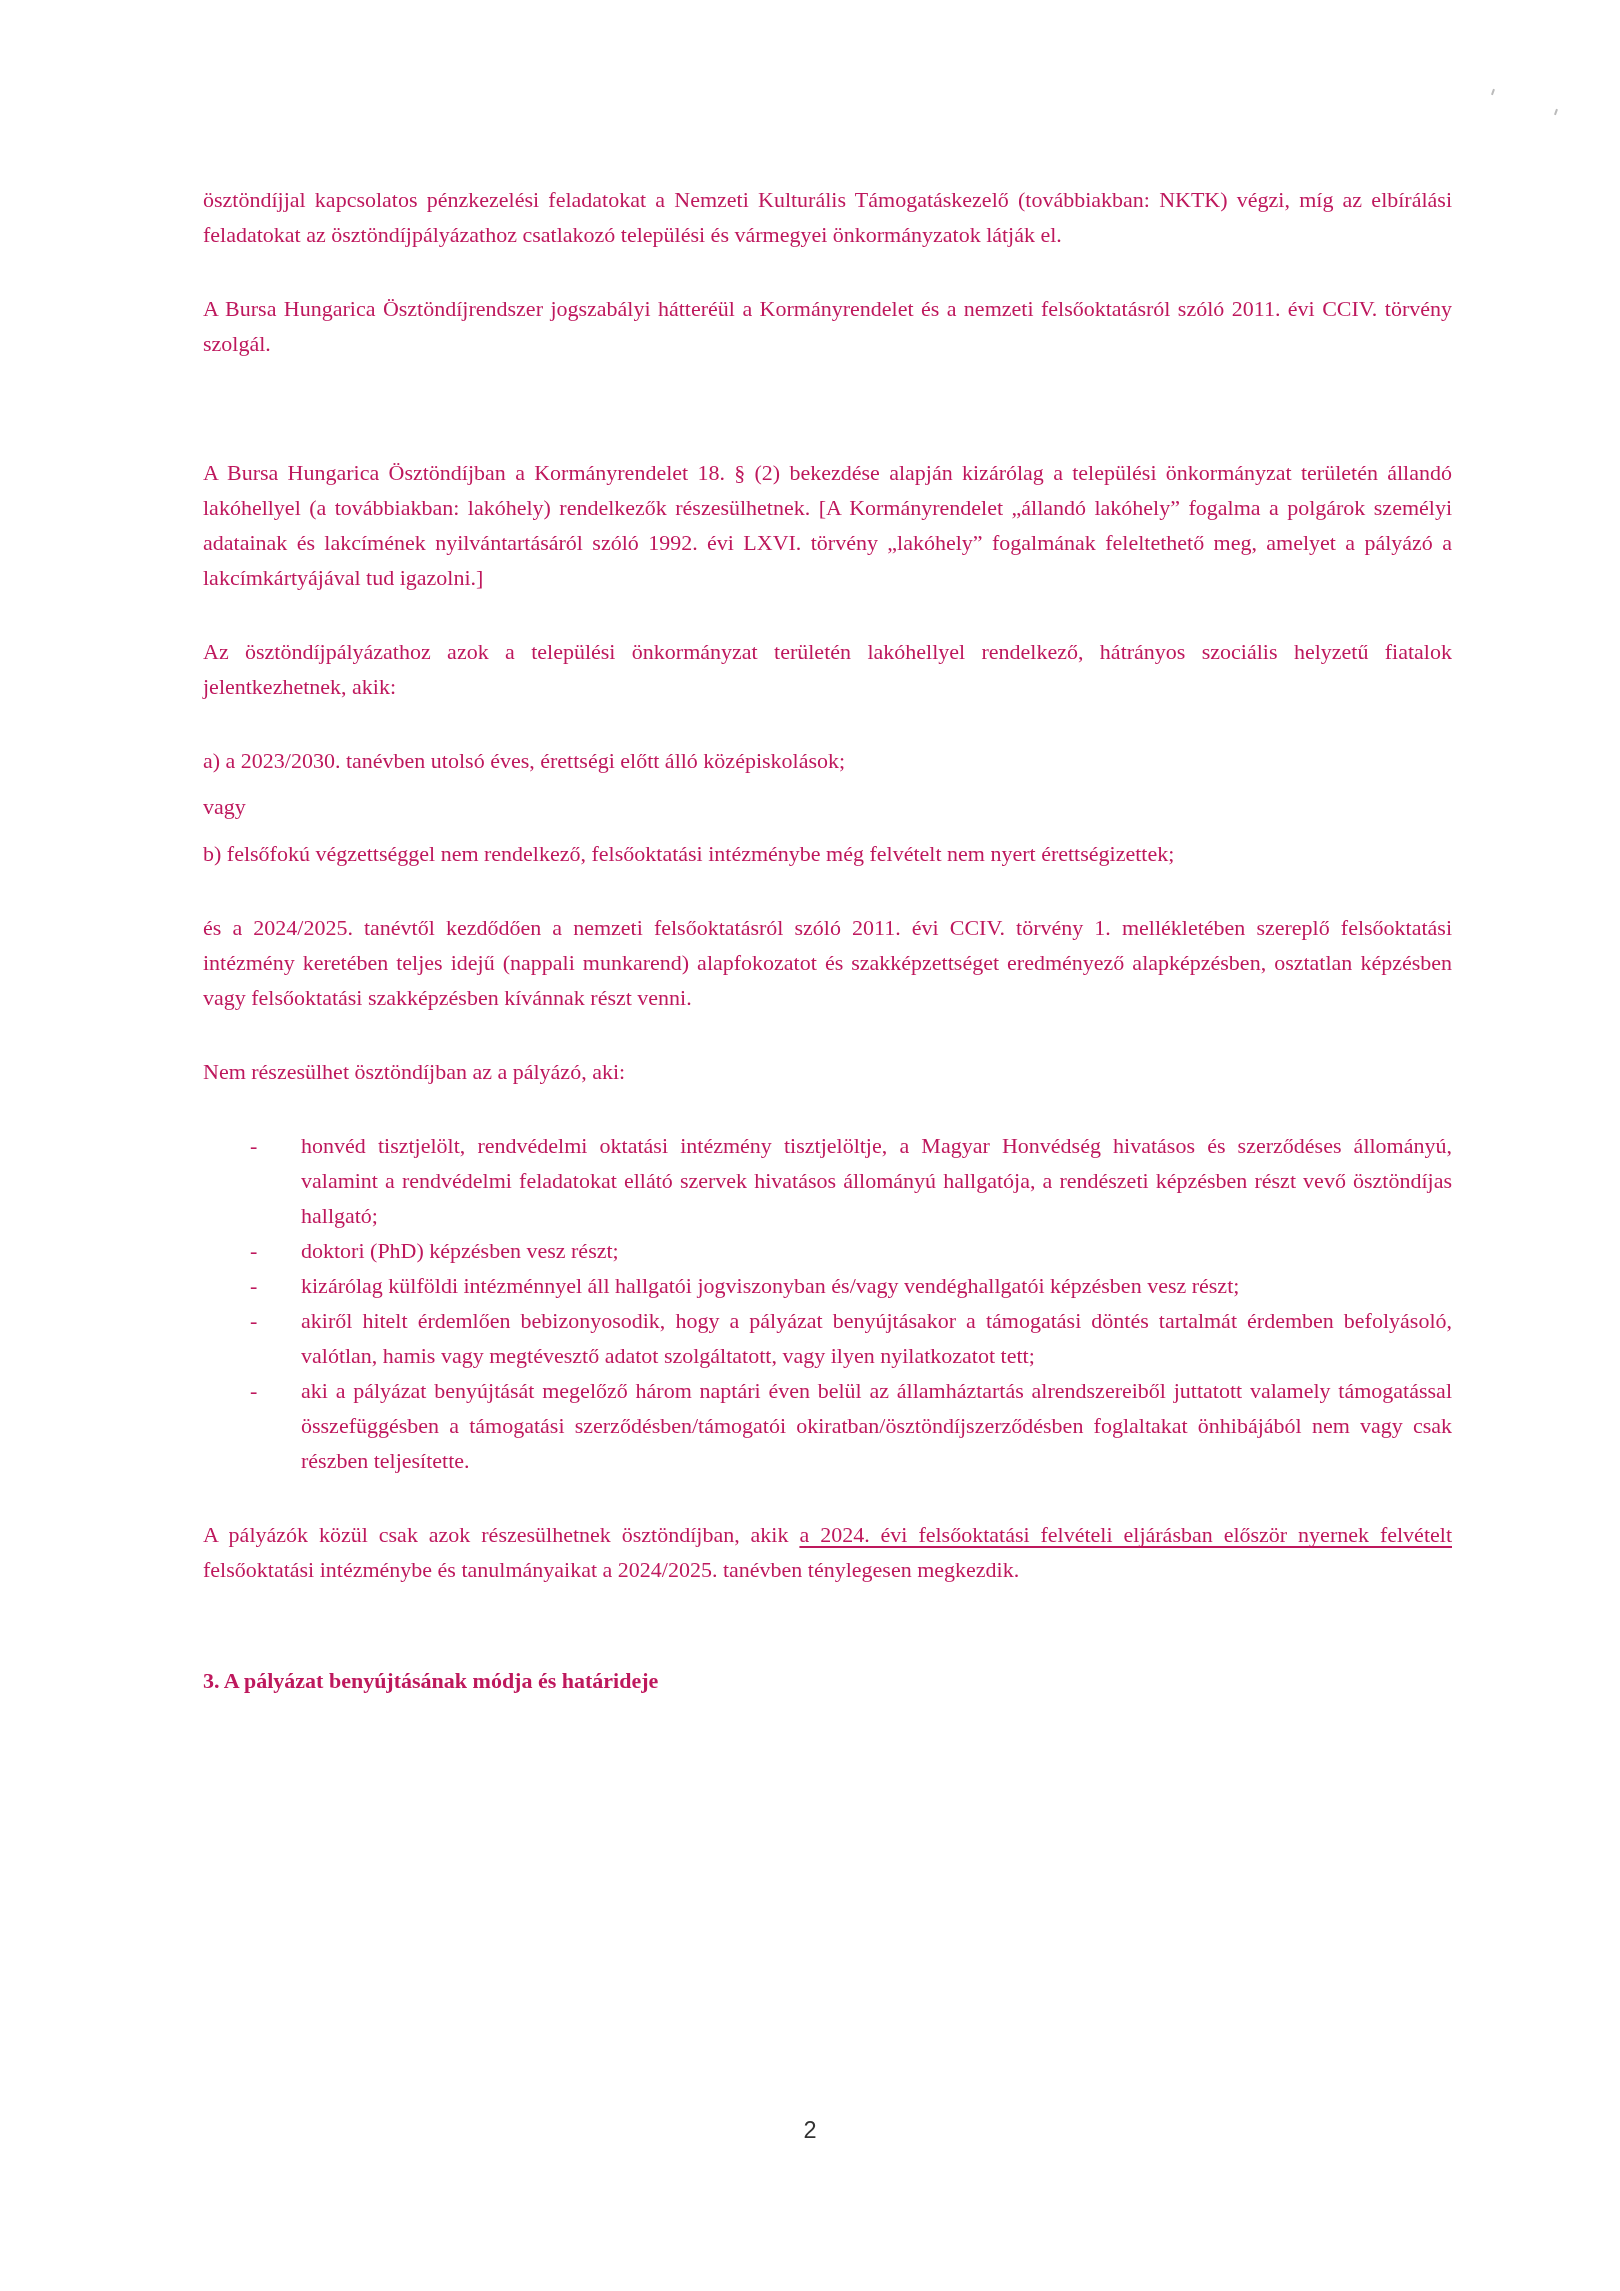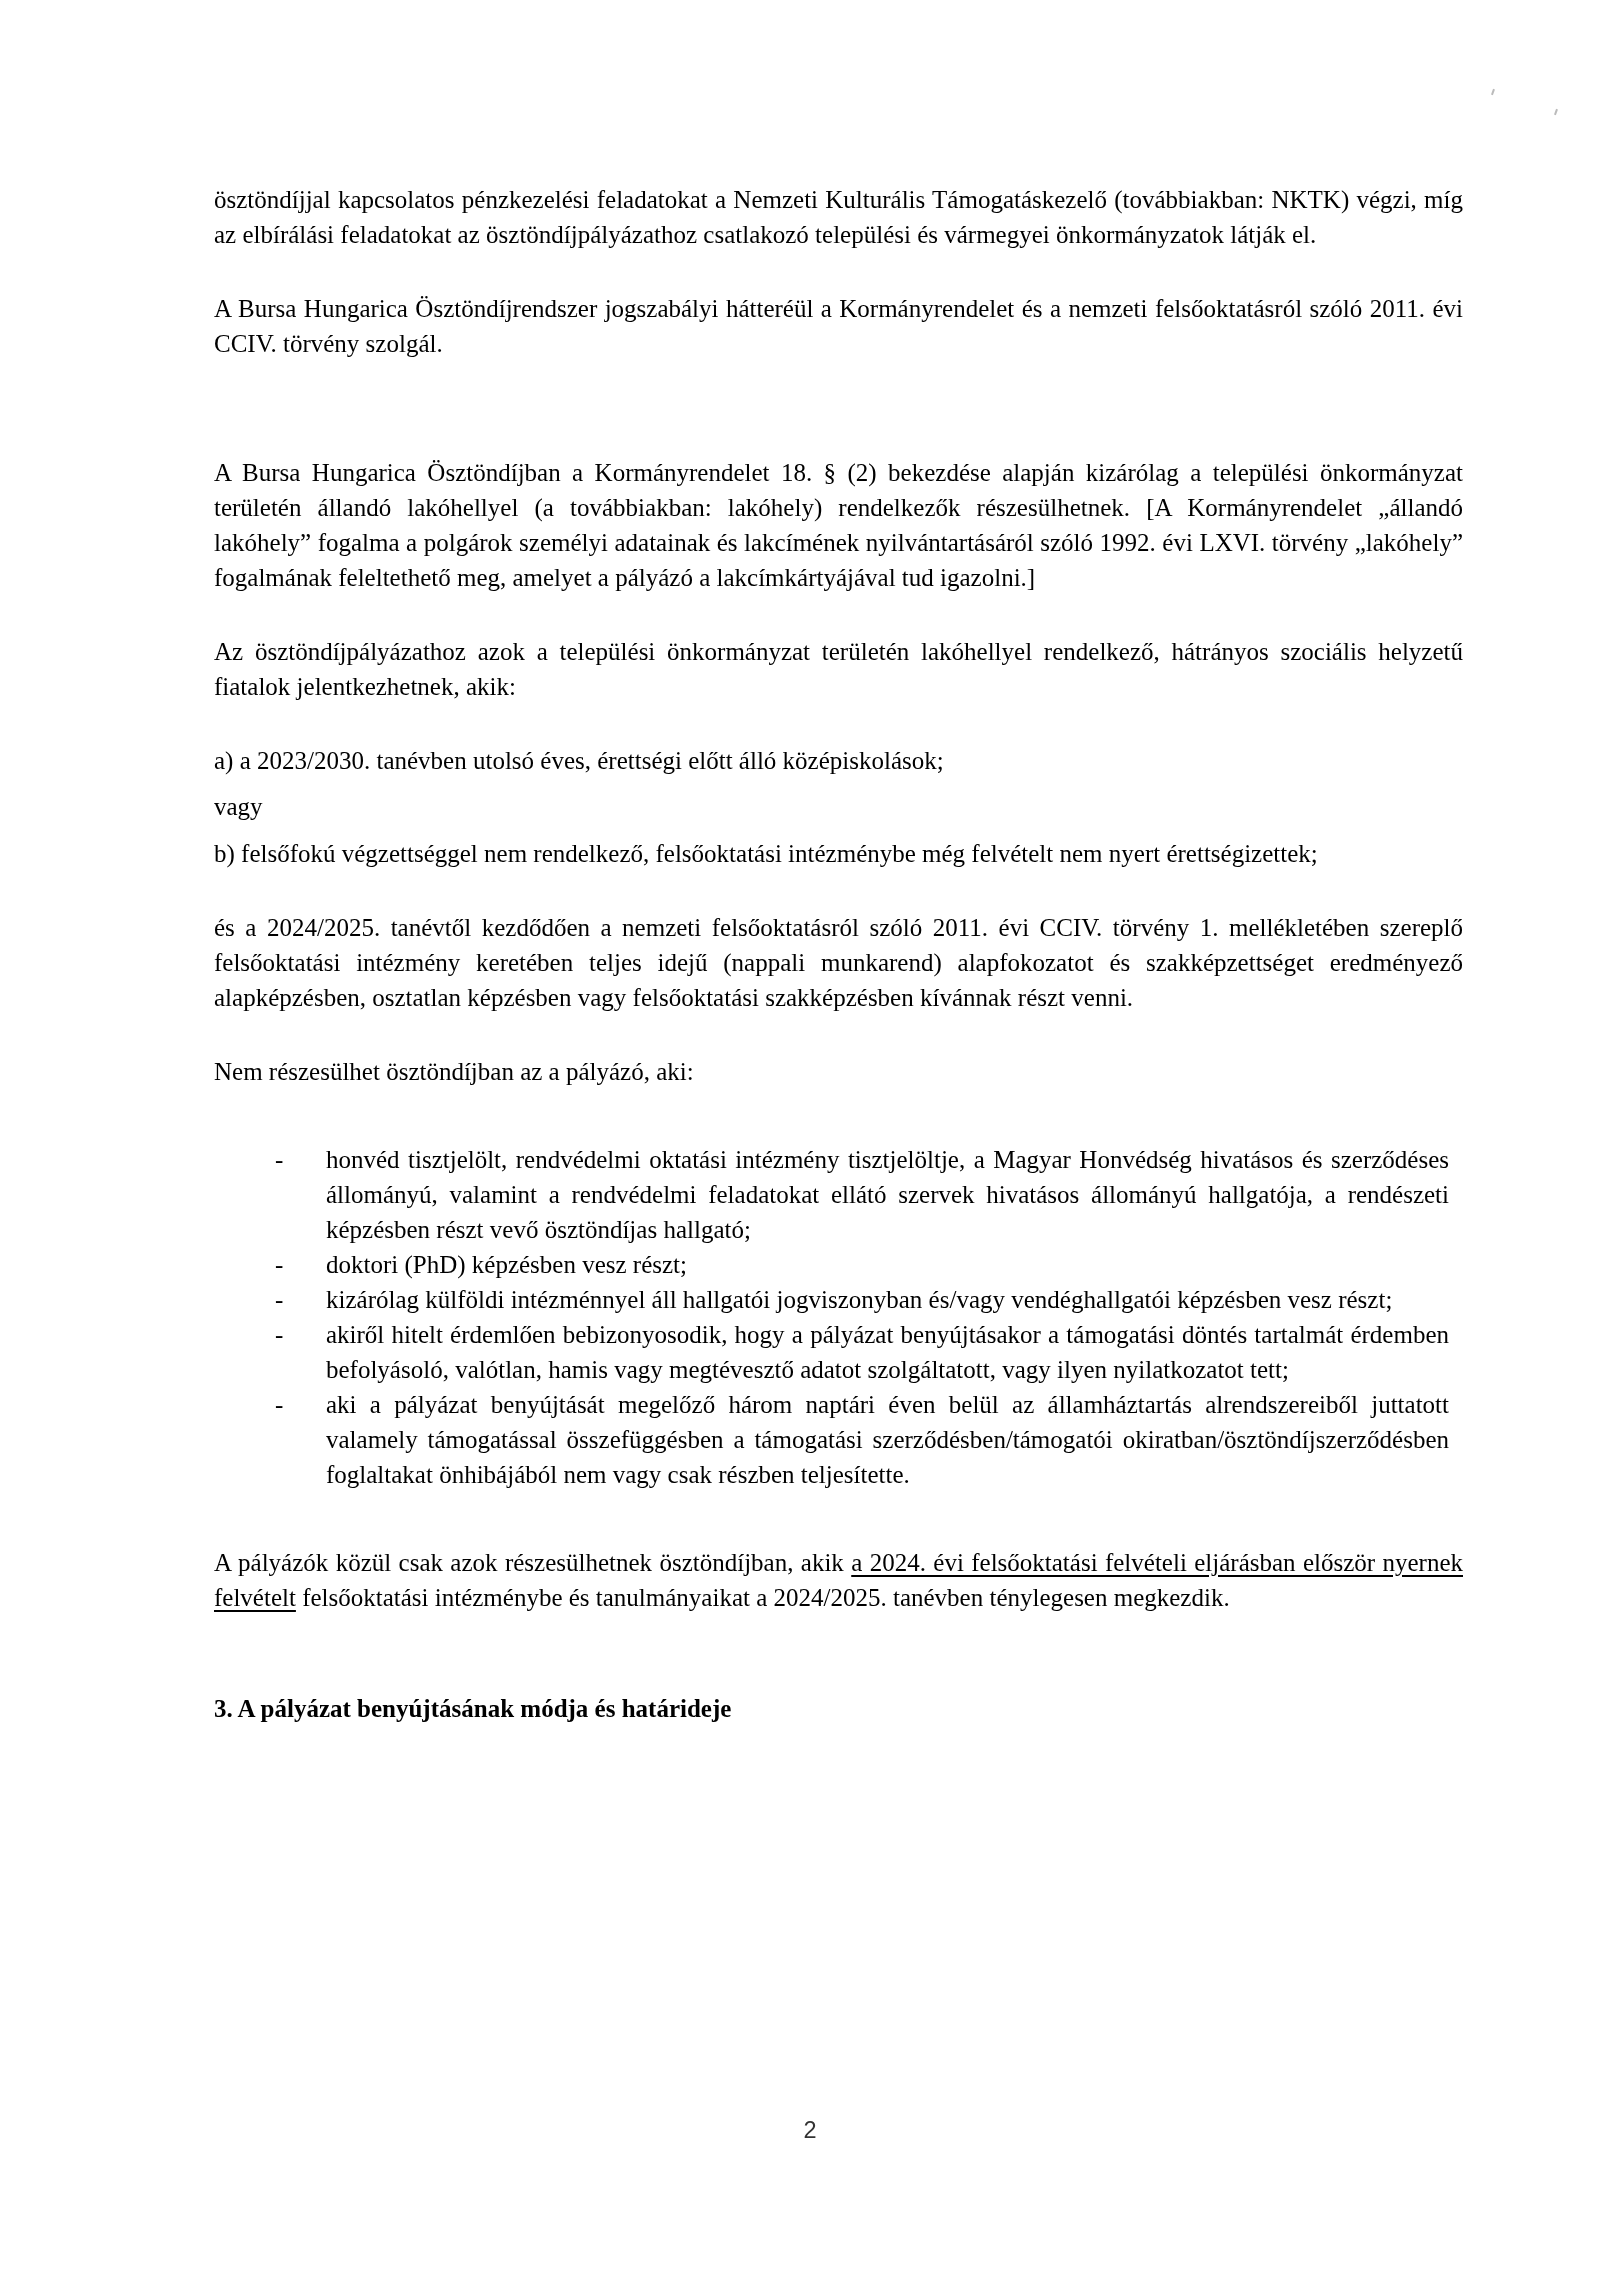--- a/index.html
+++ b/index.html
@@ -1,27 +1,27 @@
 <!DOCTYPE html>
 <html><head>
 <meta charset="utf-8">
 <style>
   html, body { margin: 0; padding: 0; background: #ffffff; }
   body { width: 1620px; height: 2292px; position: relative; overflow: hidden; }
   .page {
-    position: absolute; left: 214px; top: 182px; width: 1249px;
+    position: absolute; left: 203px; top: 182px; width: 1249px;
     font-family: "Liberation Serif", "DejaVu Serif", serif;
-    font-size: 25px; line-height: 35px; color: #000000;
+    font-size: 22px; line-height: 35px; color: #be185d;
   }
   p { margin: 0; text-align: justify; }
   .b { font-weight: normal; }
   .u { text-decoration: underline; text-underline-offset: 3.9px; }
   .h { font-weight: bold; margin: 0; }
   .gap-m { height: 39px; }
-  ul.dash { list-style: none; margin: 14px; padding: 0; }
+  ul.dash { list-style: none; margin: 0; padding: 0; }
   ul.dash li { position: relative; padding-left: 98px; text-align: justify; }
   ul.dash li::before {
     content: "-"; position: absolute; left: 47px; top: 0;
   }
   .pagenum {
     position: absolute; left: 0; width: 1620px; top: 2117px; text-align: center;
     font-family: "Liberation Sans", "DejaVu Sans", sans-serif; font-size: 23.5px; color: #333;
   }
   .speck { position: absolute; width: 2px; height: 5.9px; background: #bbb; transform: rotate(20deg); }
 </style>

